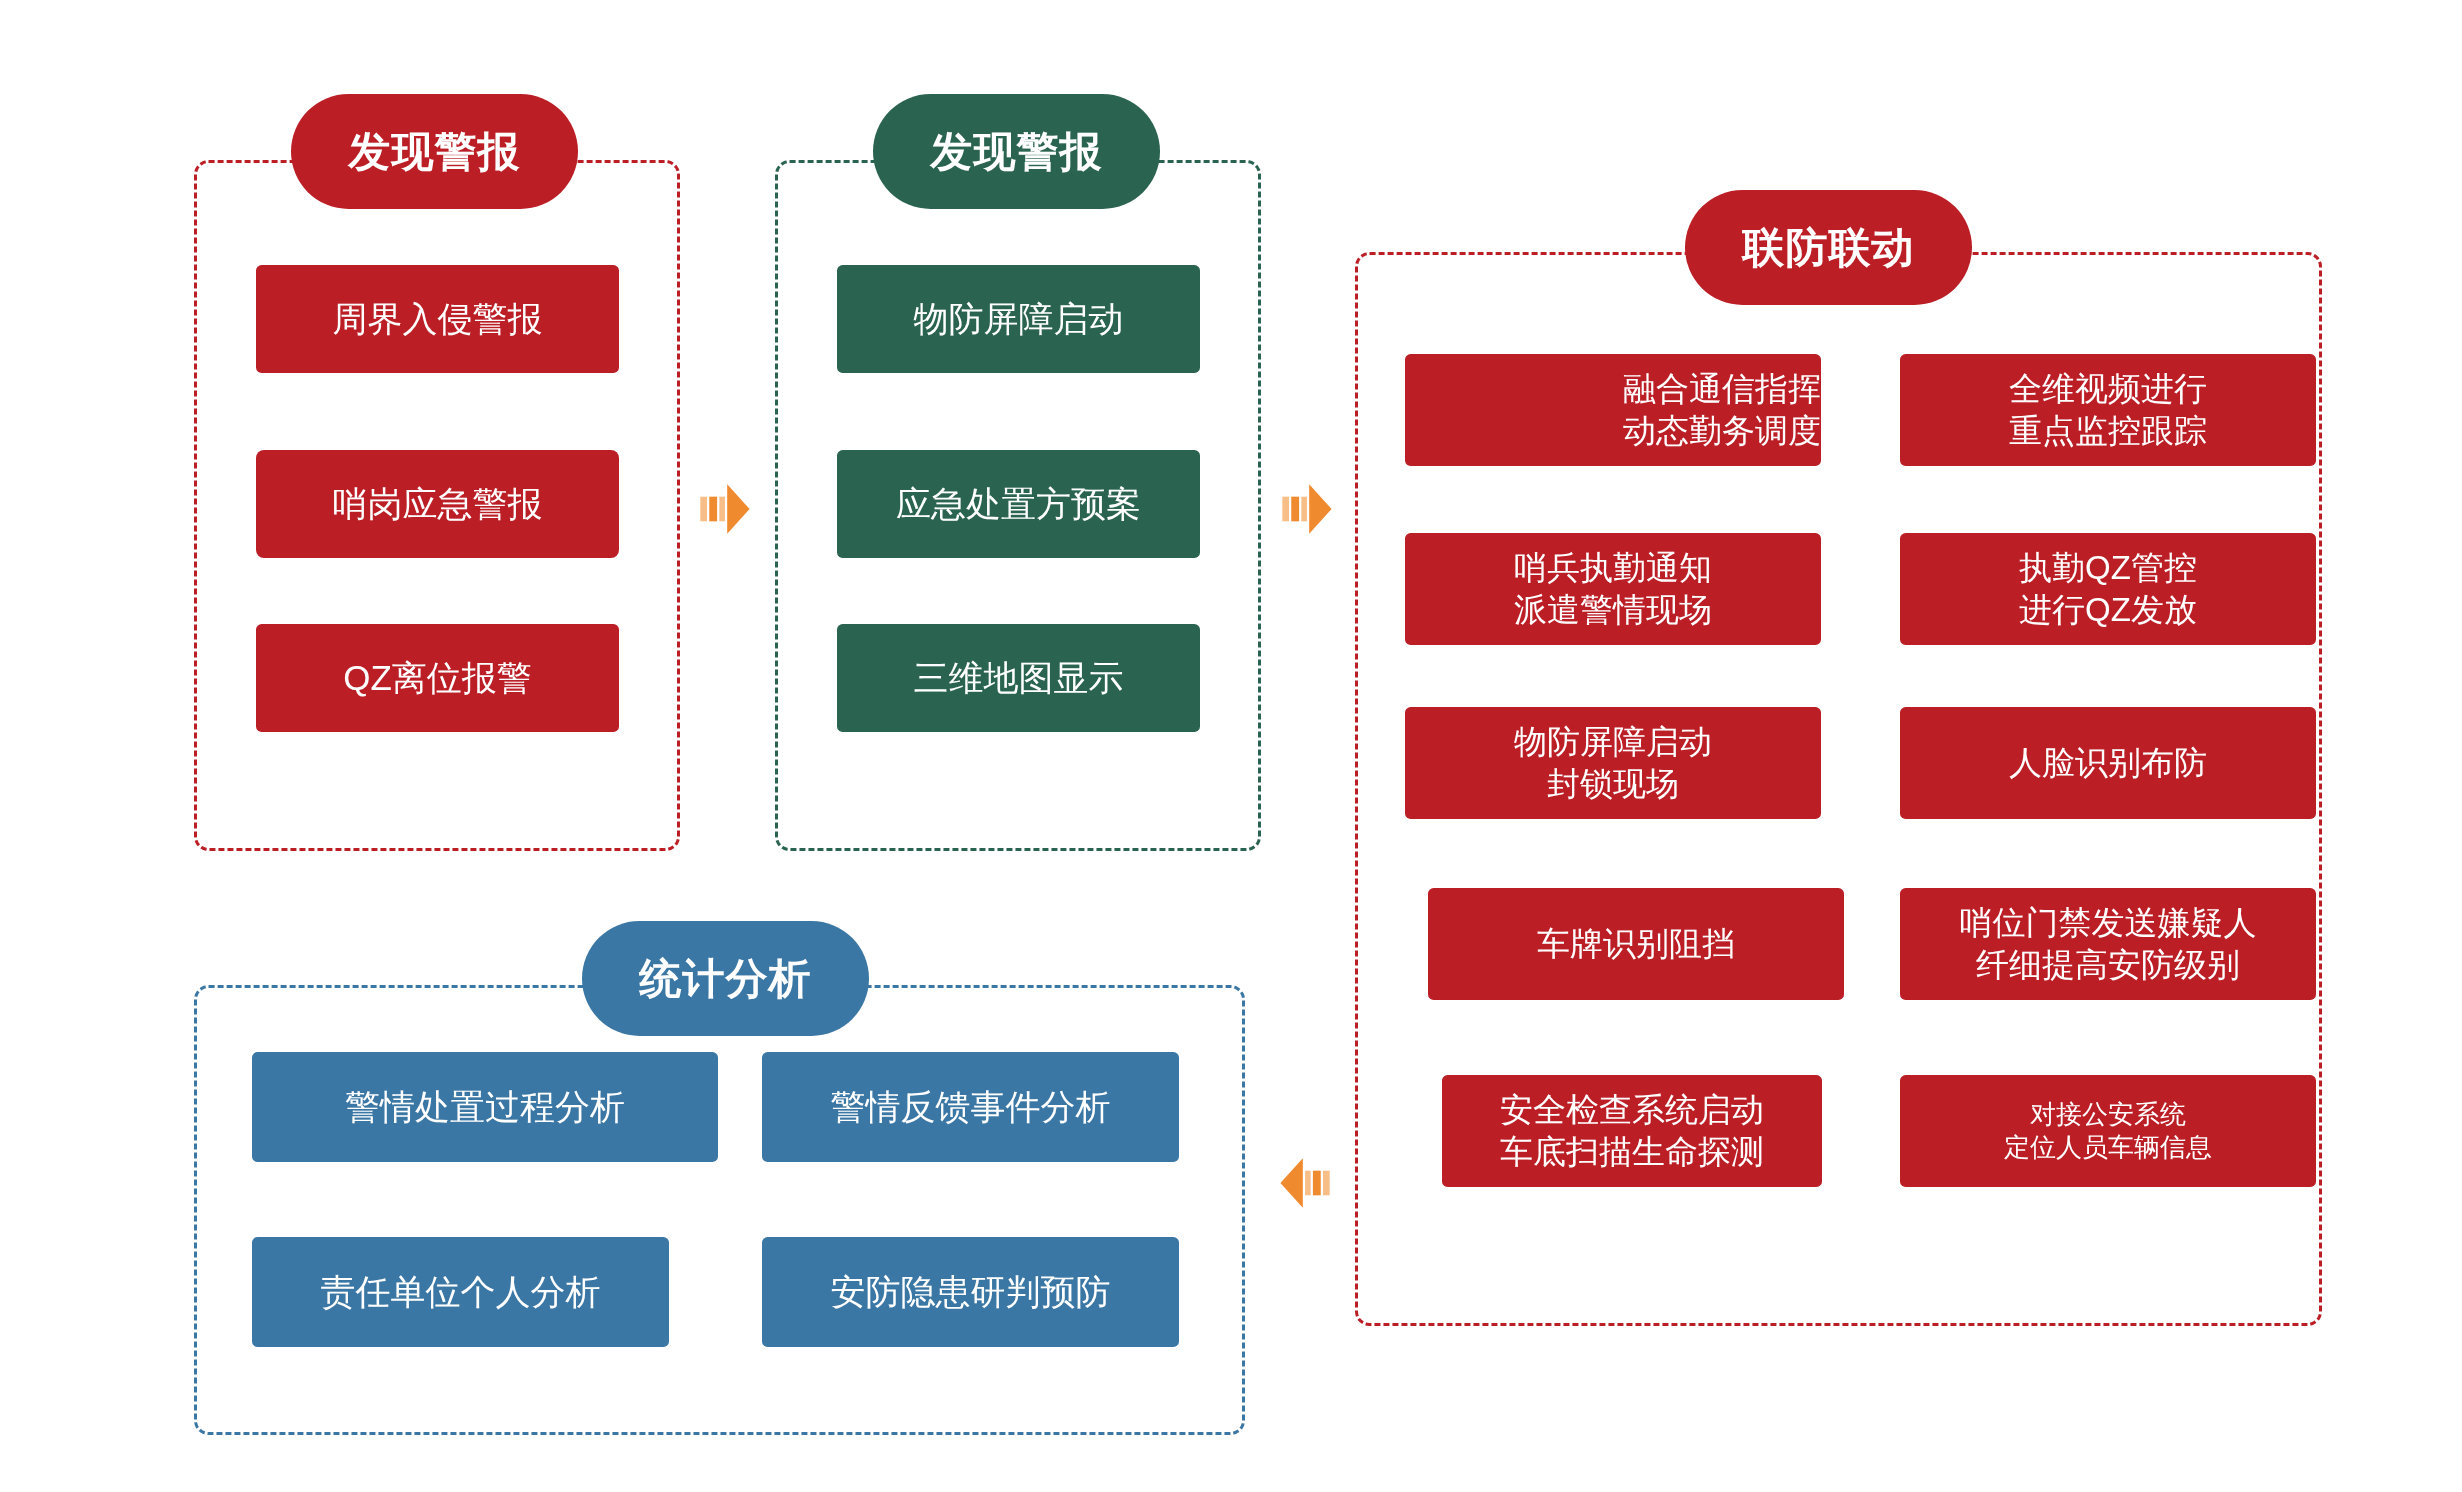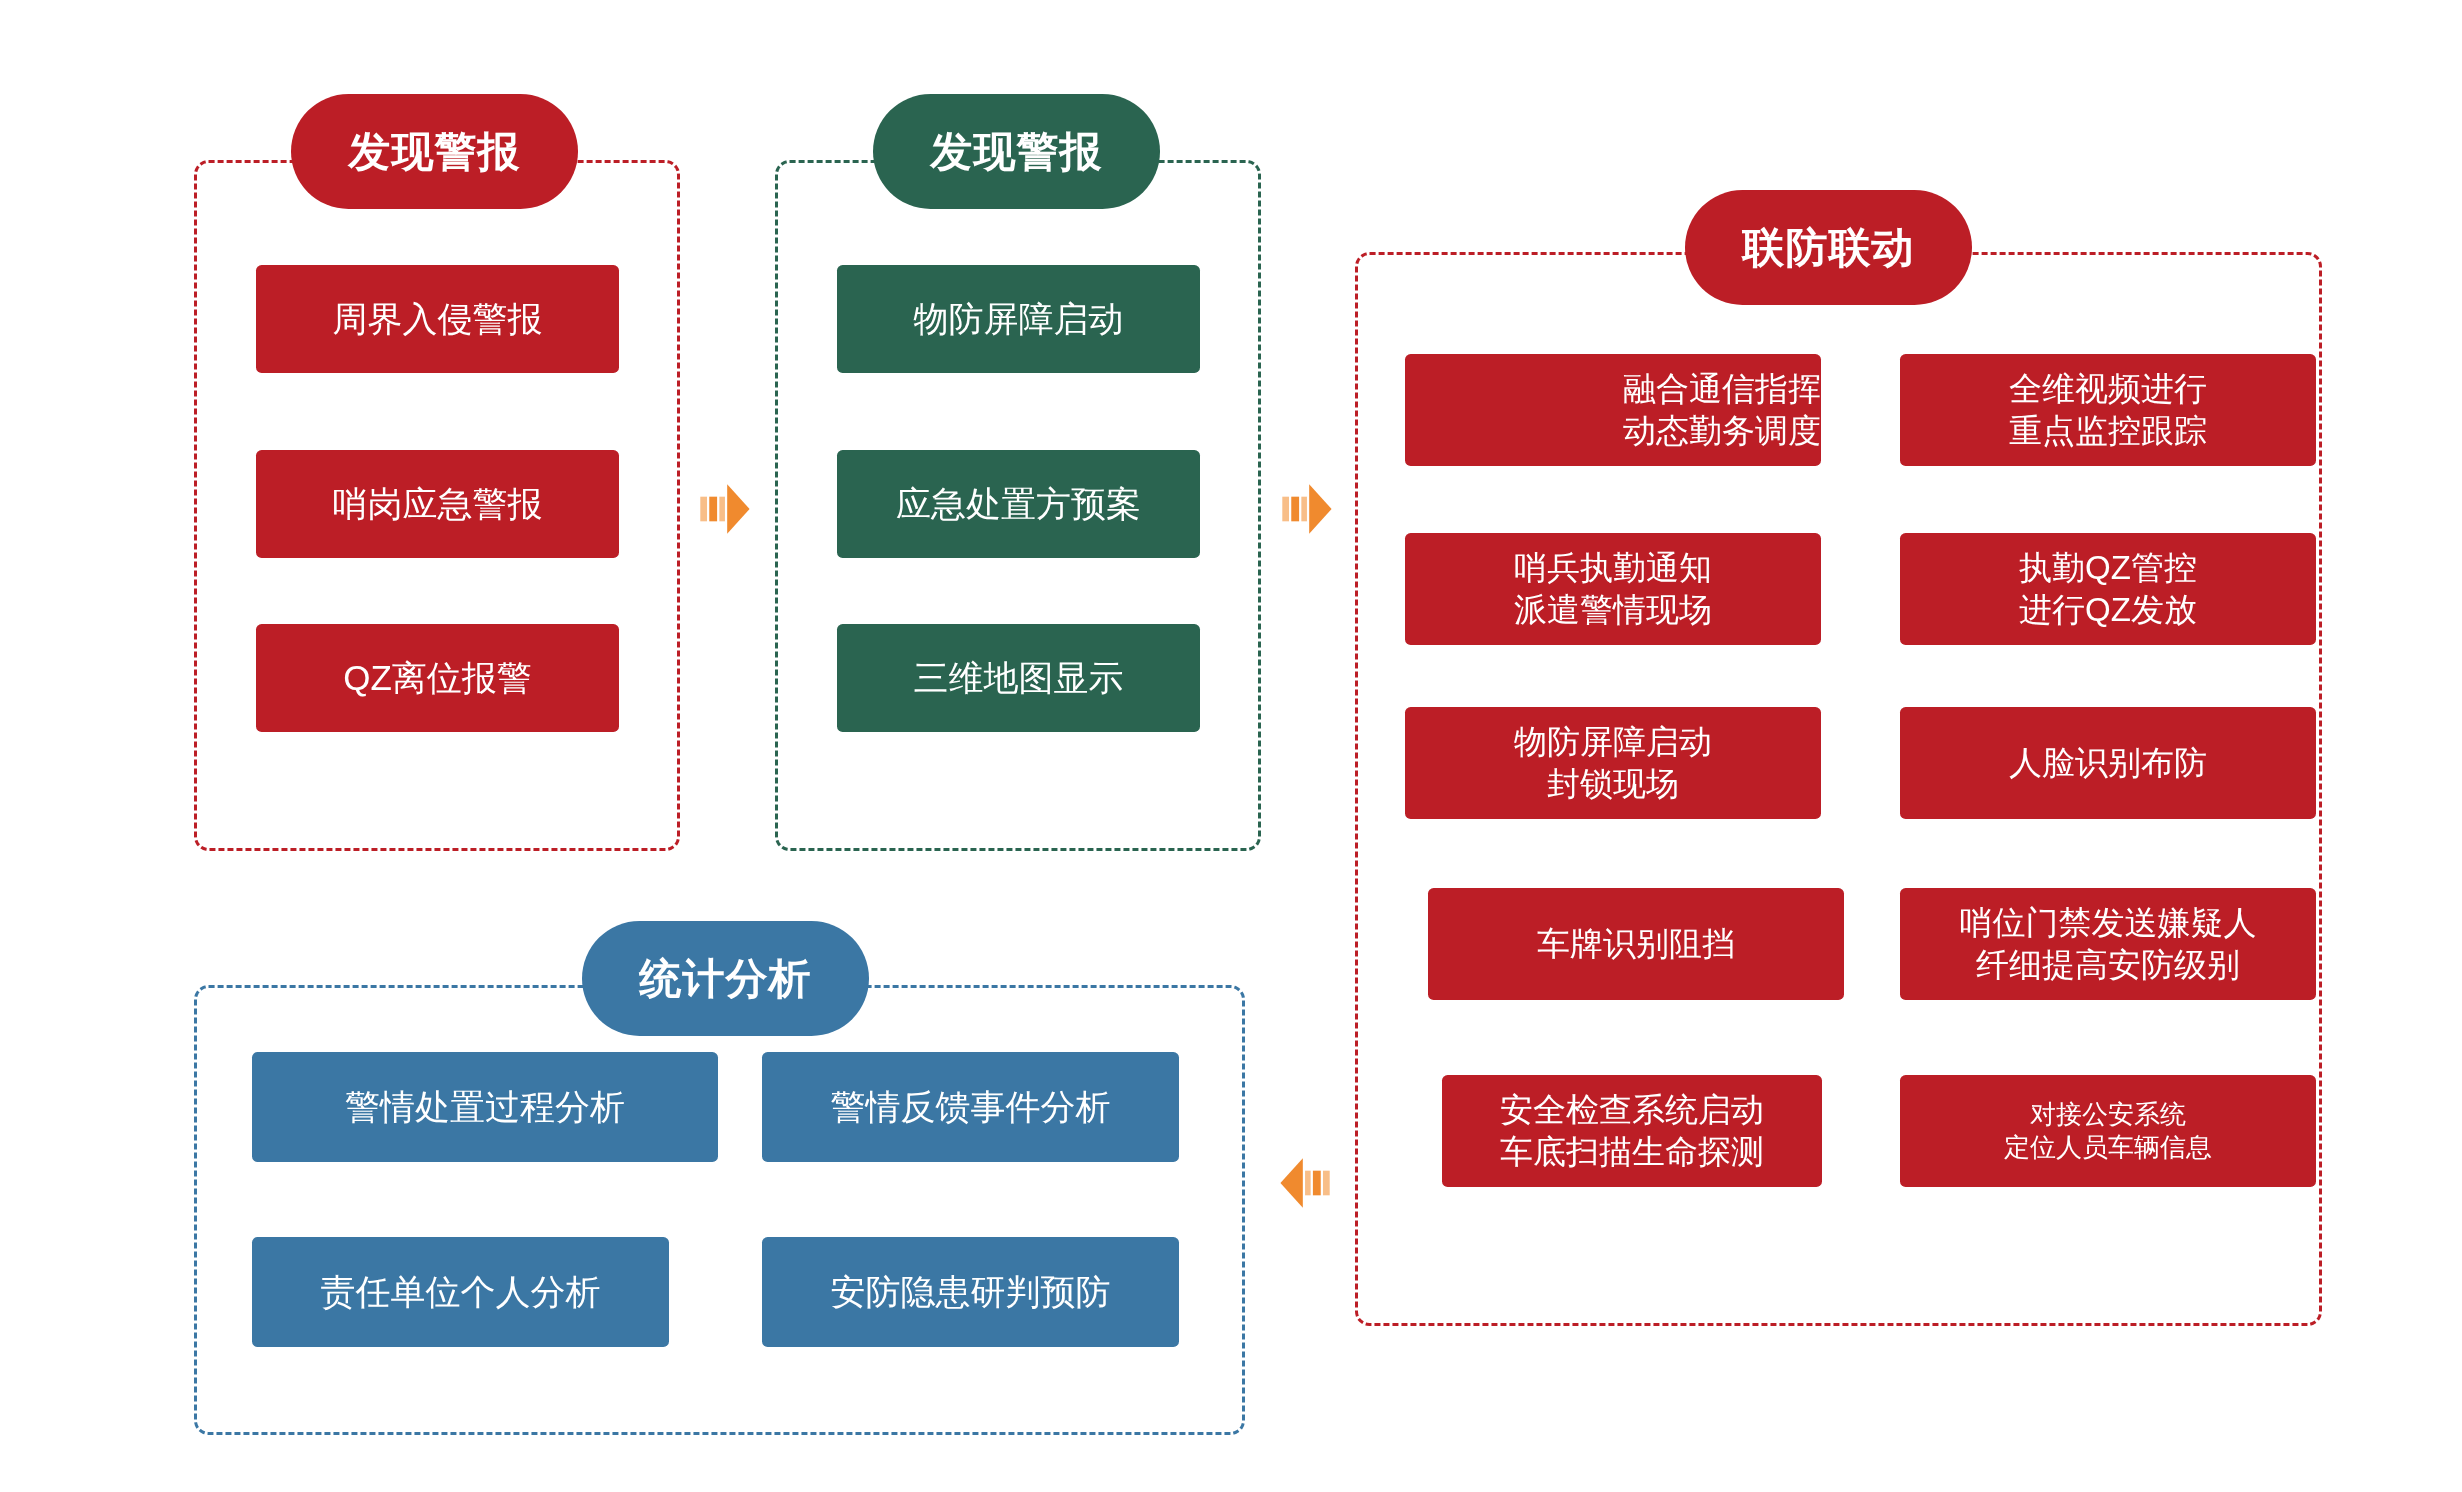--- a/index.html
+++ b/index.html
@@ -76,21 +76,21 @@
 
 <div class="panel panel-red" style="left:194px; top:160px; width:486px; height:691px;"></div>
 
 <div class="pill pill-red" style="left:291px; top:94px; width:287px; height:115px; font-size:42px;">
   <span>发现警报</span>
 </div>
 
 <div class="box box-red" style="left:256px; top:265px; width:363px; height:108px; font-size:35px;">
   <span>周界入侵警报</span>
 </div>
-<div class="box box-red" style="left:256px; top:450px; width:363px; height:108px; font-size:35px;">
+<div class="box box-red" style="left:256px; top:450px; width:363px; height:108px; font-size:35px;border-radius:8px;">
   <span>哨岗应急警报</span>
 </div>
 <div class="box box-red" style="left:256px; top:624px; width:363px; height:108px; font-size:35px;">
   <span>QZ离位报警</span>
 </div>
 
 <div class="arrow" style="left:700px; top:481px; width:51px; height:56px;">
   <svg width="51" height="56" viewBox="0 0 90 100">
     <rect x="0" y="28" width="12" height="44" fill="#F8BE88"></rect>
     <rect x="16" y="28" width="14" height="44" fill="#F08A2E"></rect>

